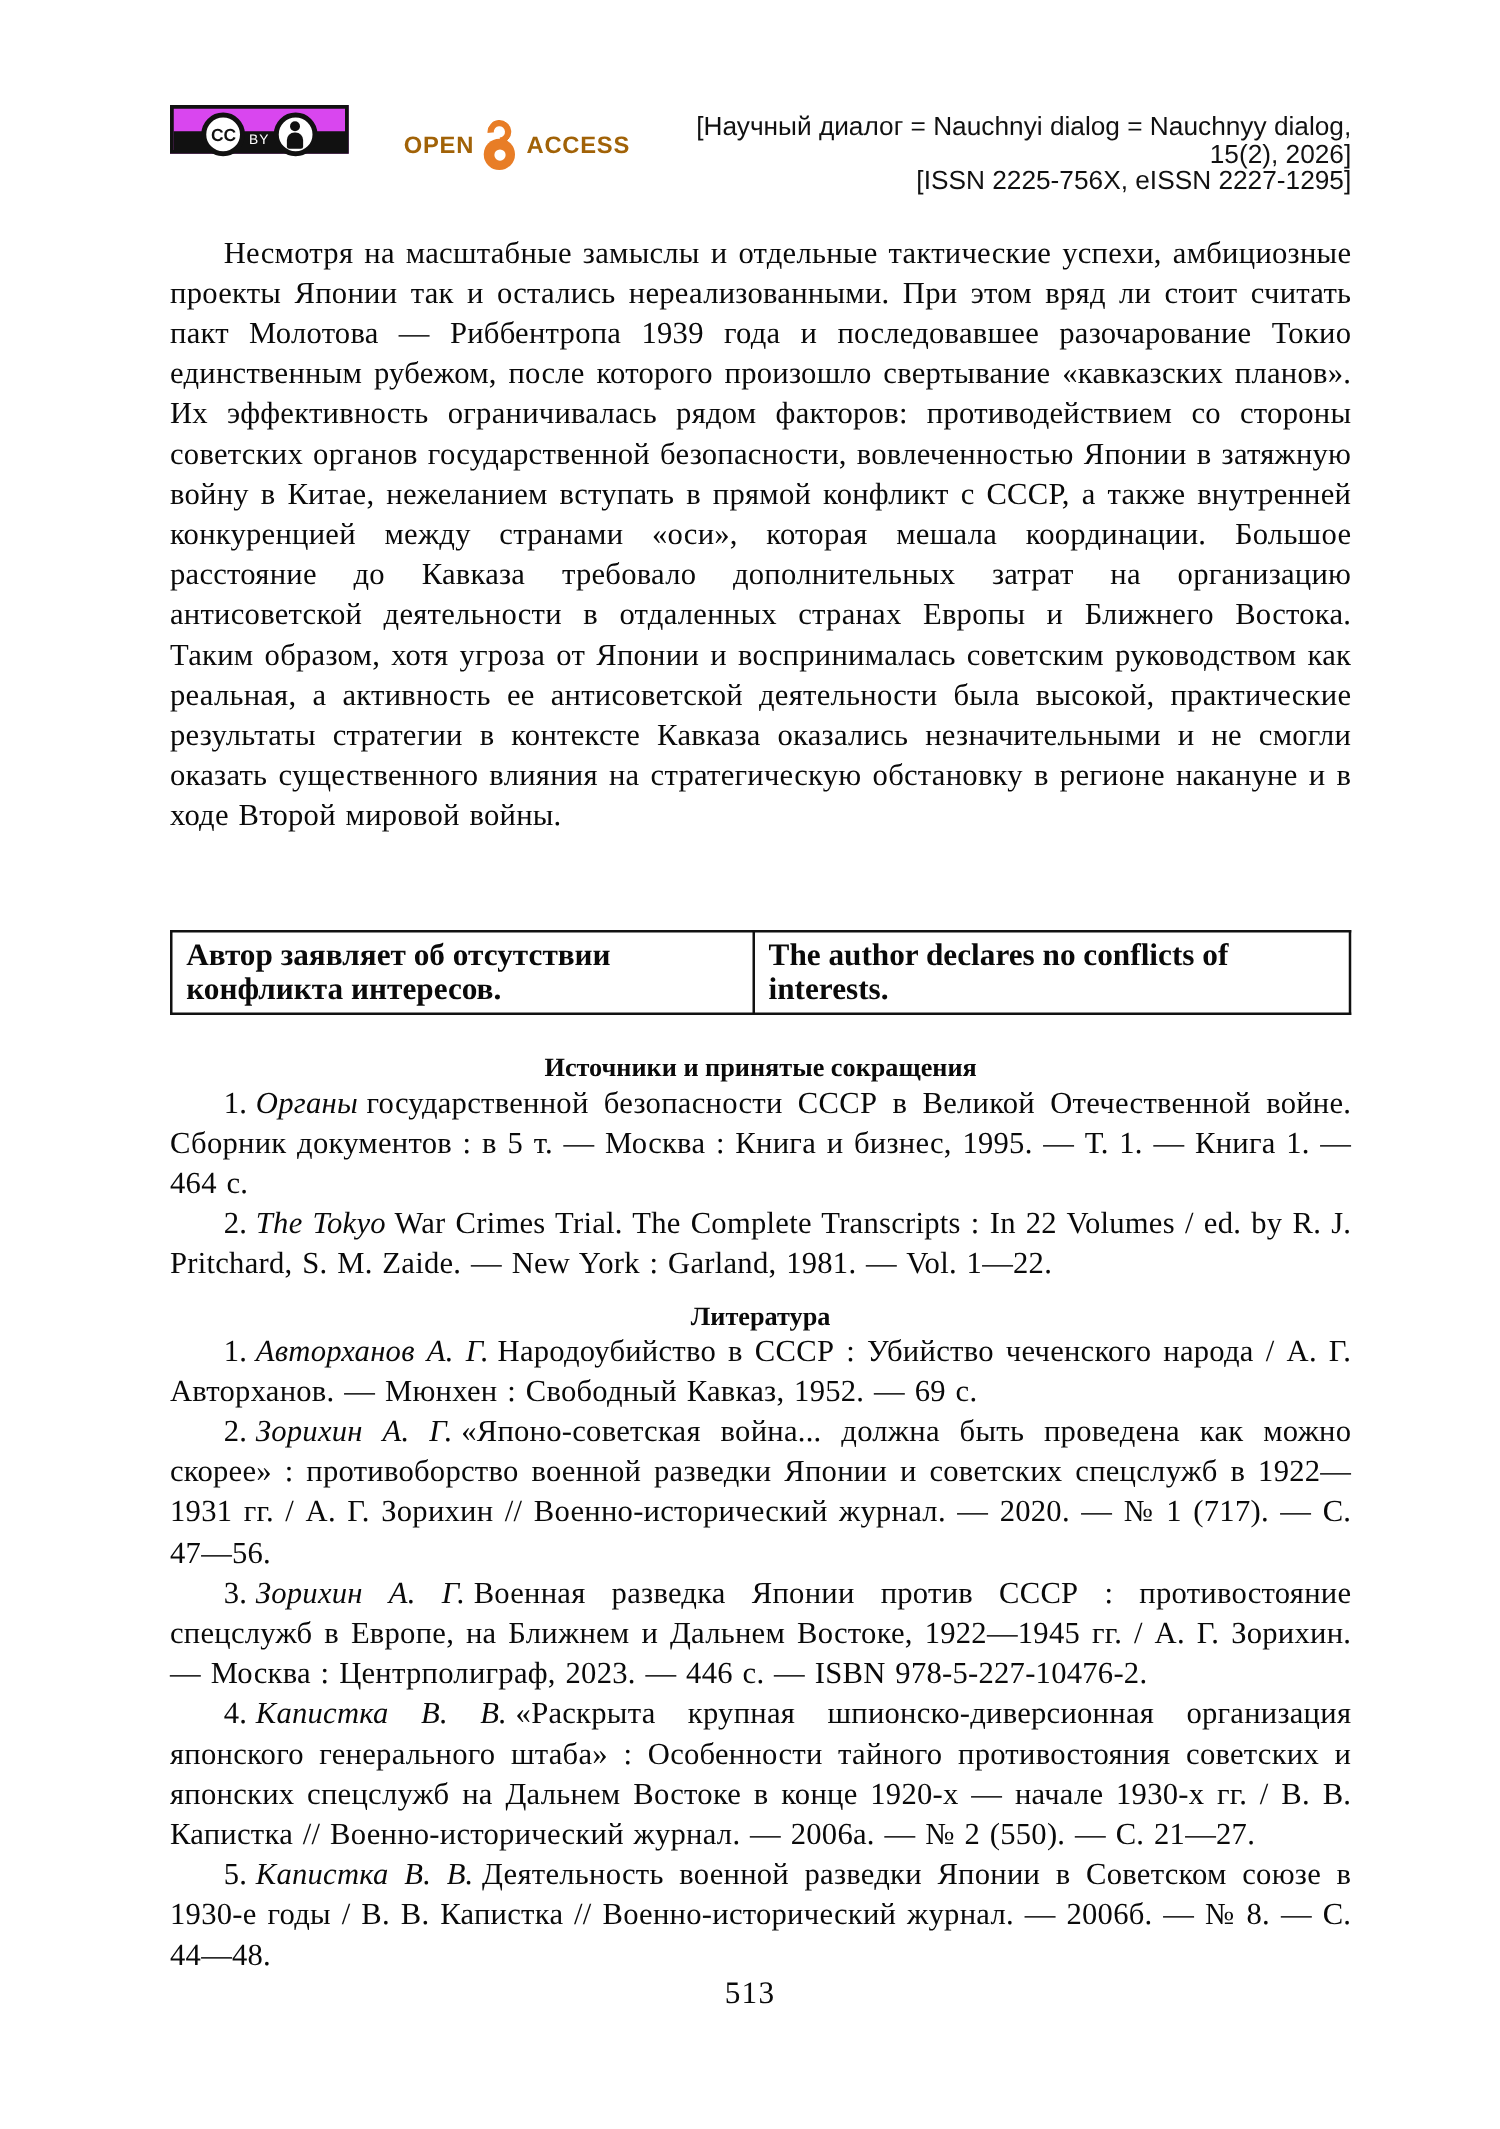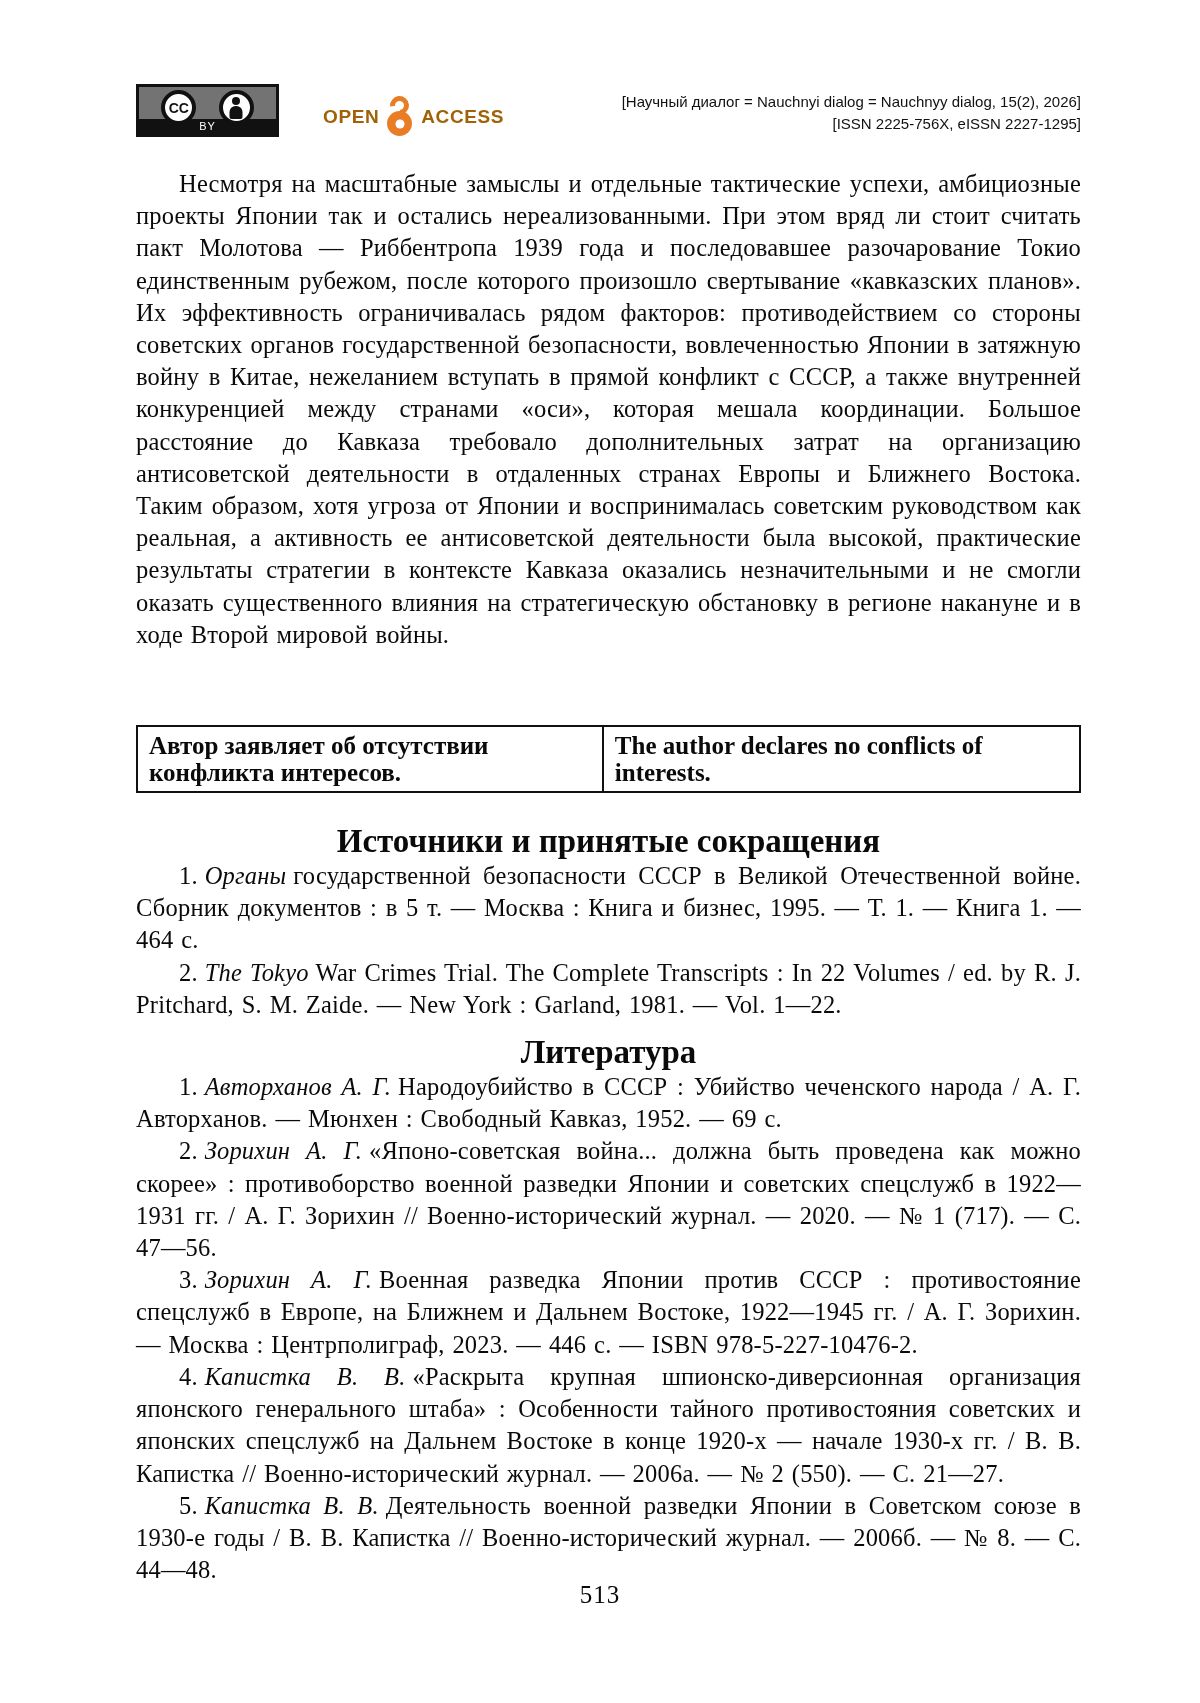--- a/index.html
+++ b/index.html
@@ -15,23 +15,23 @@
     position: absolute; top: 0; left: 0;
     width: 1200px; height: 1703px;
     box-sizing: border-box;
     padding: 84px 119px 0 136px;
   }
 
   
   .topbar { display: flex; align-items: flex-start; }
 
   .cc-badge {
-    width: 143px; height: 53px; flex: none;
+    width: 143px; height: 39px; flex: none;
     box-sizing: border-box;
-    background: #737373;
+    background: #d946ef;
     border: 3px solid #111;
     position: relative;
   }
   .cc-circles {
     position: absolute; top: 2px; left: 0; right: 0; height: 37px;
     display: flex; justify-content: space-evenly; align-items: center;
   }
   .cc-circle {
     width: 35px; height: 35px; box-sizing: border-box;
     border-radius: 50%;
@@ -80,21 +80,21 @@
   }
   .oa-body::after {
     content: ""; position: absolute; top: 50%; left: 50%;
     transform: translate(-50%, -50%);
     width: 9px; height: 9px; border-radius: 50%; background: #fff;
   }
 
   .journal-cite {
     margin-left: auto; text-align: right;
     font-family: "Liberation Sans", "DejaVu Sans", sans-serif;
-    font-size: 15px; line-height: 21.5px;
+    font-size: 21px; line-height: 21.5px;
     color: #111; padding-top: 7px;
   }
 
   
   .body-par {
     margin: 31px 0 0;
     text-align: justify; text-indent: 43px;
     font-size: 24.5px; line-height: 32.2px;
     letter-spacing: 0.2px; word-spacing: 1.5px;
   }
@@ -108,21 +108,21 @@
     border: 2px solid #111;
     font-weight: 700; font-size: 25px; line-height: 27px;
     padding: 5px 11px; vertical-align: top;
   }
   .conflict-table td:first-child { width: 49.4%; }
 
   
   .sec-head {
     margin: 30px 0 0;
     text-align: center;
-    font-size: 33px; font-weight: 700;
+    font-size: 21px; font-weight: 700;
   }
   .sec-head.lit { margin-top: 13px; }
 
   .ref {
     margin: 0;
     text-align: justify; text-indent: 43px;
     font-size: 24.5px; line-height: 32.2px;
     letter-spacing: 0.2px; word-spacing: 1.5px;
   }
   .ref .num  { padding-right: 0.28em; }

